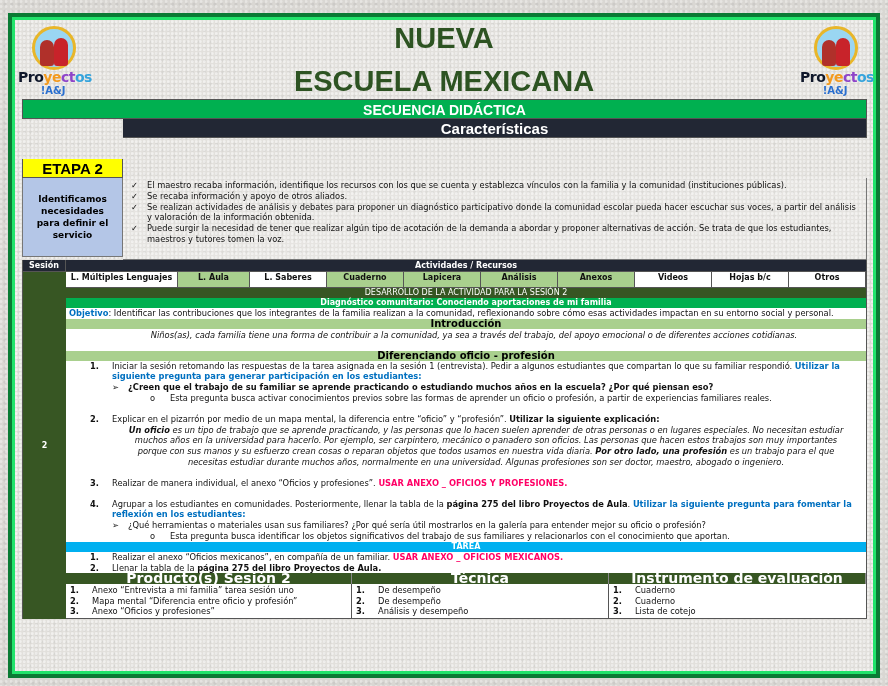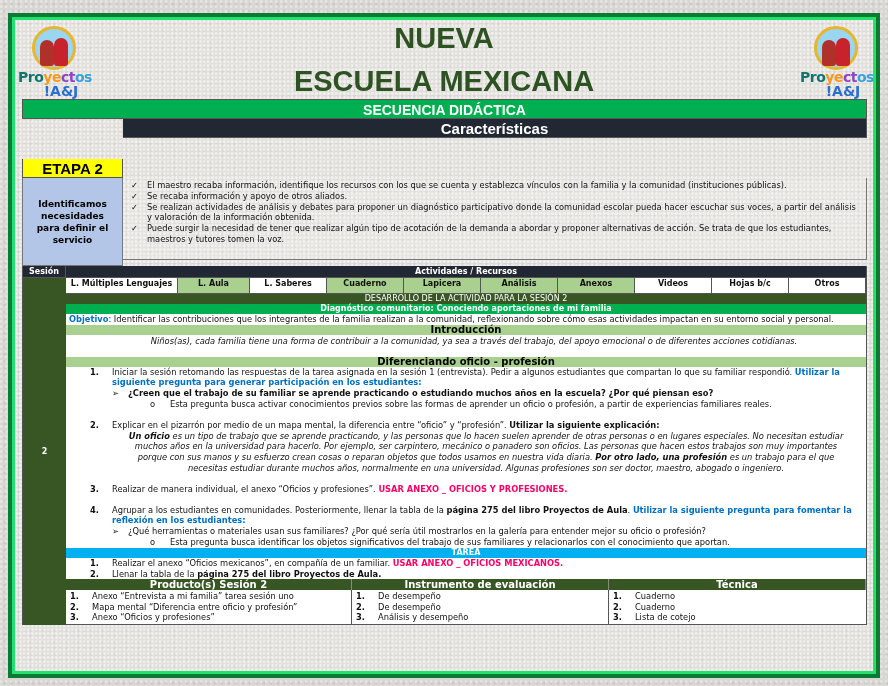--- a/index.html
+++ b/index.html
@@ -36,27 +36,27 @@
     position: absolute; left: 14px; top: 4px; width: 44px; height: 44px;
     border-radius: 50%; border: 3px solid #e8b62a; background: #9ad6f2;
   }
   .logo .face1 { position:absolute; left:22px; top:18px; width:14px; height:26px; border-radius:7px 7px 3px 3px; background:#b0302a; }
   .logo .face2 { position:absolute; left:36px; top:16px; width:14px; height:28px; border-radius:7px 7px 3px 3px; background:#c8232a; }
   .logo .brand {
     position: absolute; left: 0; top: 48px; width: 70px; text-align: center;
     font-family: "DejaVu Sans", sans-serif; font-weight: bold; font-size: 14px;
     line-height: 14px; letter-spacing: -0.5px;
   }
-  .logo .brand span:nth-child(1){color:#0f766e}
+  .logo .brand span:nth-child(1){color:#0f172a}
   .logo .brand span:nth-child(2){color:#f39a1f}
   .logo .brand span:nth-child(3){color:#8e44c9}
   .logo .brand span:nth-child(4){color:#36a4dc}
   .logo .brand2 {
-    position: absolute; left: 8px; top: 62px; width: 70px; text-align: center;
-    font-weight: bold; font-size: 14px; line-height: 14px; color: #2a6fcf;
+    position: absolute; left: 0; top: 62px; width: 70px; text-align: center;
+    font-weight: bold; font-size: 10px; line-height: 14px; color: #2a6fcf;
   }
   .title {
     position: absolute; left: 120px; width: 648px; text-align: center;
     font-family: "Liberation Sans", sans-serif; font-weight: bold; color: #2d5322;
     font-size: 29px; line-height: 30px;
   }
   .title.l1 { top: 23px; }
   .title.l2 { top: 66px; }
 
   .doc { position: absolute; left: 22px; top: 99px; width: 845px; }
@@ -73,21 +73,21 @@
   }
   .caract {
     flex: 1; background: #222734; color: #fff; text-align: center;
     font-family: "Liberation Sans", sans-serif; font-weight: bold; font-size: 15px;
     height: 19px; line-height: 19px; border: 1px solid #555; border-left:none; border-top: none;
   }
   .ident {
     width: 101px; background: #b4c6e7; color: #000; font-weight: bold;
     font-size: 9px; line-height: 12px; text-align: center;
     display: flex; align-items: center; justify-content: center;
-    height: 88px; border: 1px solid #777; border-top: none; padding: 0 6px;
+    height: 79px; border: 1px solid #777; border-top: none; padding: 0 6px;
   }
   .ident-list {
     flex: 1; height: 82px; border: 1px solid #777; border-left: none; border-top: none;
     font-size: 8.3px; line-height: 10.8px; padding: 2px 4px 0 8px;
     background: rgba(255,255,255,0.15);
   }
   .ident-list .li { display: flex; }
   .ident-list .chk { width: 16px; flex: none; }
   .sesion-head { display:flex; height: 12px; }
   .sesion-head .s {
@@ -123,21 +123,21 @@
   .pink { color: #ff0066; font-weight: bold; }
   .num { display: flex; padding-left: 24px; }
   .num .n { width: 22px; flex: none; font-weight: bold; }
   .sub1 { display: flex; padding-left: 46px; }
   .sub1 .m { width: 16px; flex: none; }
   .sub2 { display: flex; padding-left: 84px; }
   .sub2 .m { width: 20px; flex: none; }
   .gap { height: 10px; }
   .explain { padding: 0 20px 0 60px; text-align: center; }
   .eval-head { display: flex; height: 11px; }
-  .eval-head div { background: #375623; color: #fff; font-weight: bold; font-size: 10px; line-height: 11px; text-align: center; border-right: 1px solid #888; }
+  .eval-head div { background: #375623; color: #fff; font-weight: bold; font-size: 14px; line-height: 11px; text-align: center; border-right: 1px solid #888; }
   .eval-body { display: flex; border-bottom: 1px solid #555; }
   .eval-col { font-size: 8.3px; line-height: 10.5px; border-right: 1px solid #555; padding: 1px 0 1px 4px; }
   .eval-col .it { display: flex; }
   .eval-col .it .n { width: 22px; font-weight: bold; flex: none; }
 </style>
 </head>
 <body>
 
 <div class="frame-outer"></div>
 <div class="frame-inner"></div>
@@ -264,22 +264,22 @@
         <span class="n">1.</span>
         <span><span>Realizar el anexo “Oficios mexicanos”, en compañía de un familiar. </span><span class="pink">USAR ANEXO _ OFICIOS MEXICANOS.</span></span>
       </div>
       <div class="txt num">
         <span class="n">2.</span>
         <span><span>Llenar la tabla de la </span><span class="b">página 275 del libro Proyectos de Aula.</span></span>
       </div>
 
       <div class="eval-head">
         <div style="width:286px">Producto(s) Sesión 2</div>
+        <div style="width:257px">Técnica</div>
         <div style="flex:1">Instrumento de evaluación</div>
-        <div style="width:257px">Técnica</div>
       </div>
       <div class="eval-body">
         <div class="eval-col" style="width:286px">
           <div class="it">
               <span class="n">1.</span>
               <span>Anexo “Entrevista a mi familia” tarea sesión uno</span>
             </div>
           <div class="it">
               <span class="n">2.</span>
               <span>Mapa mental “Diferencia entre oficio y profesión”</span>

